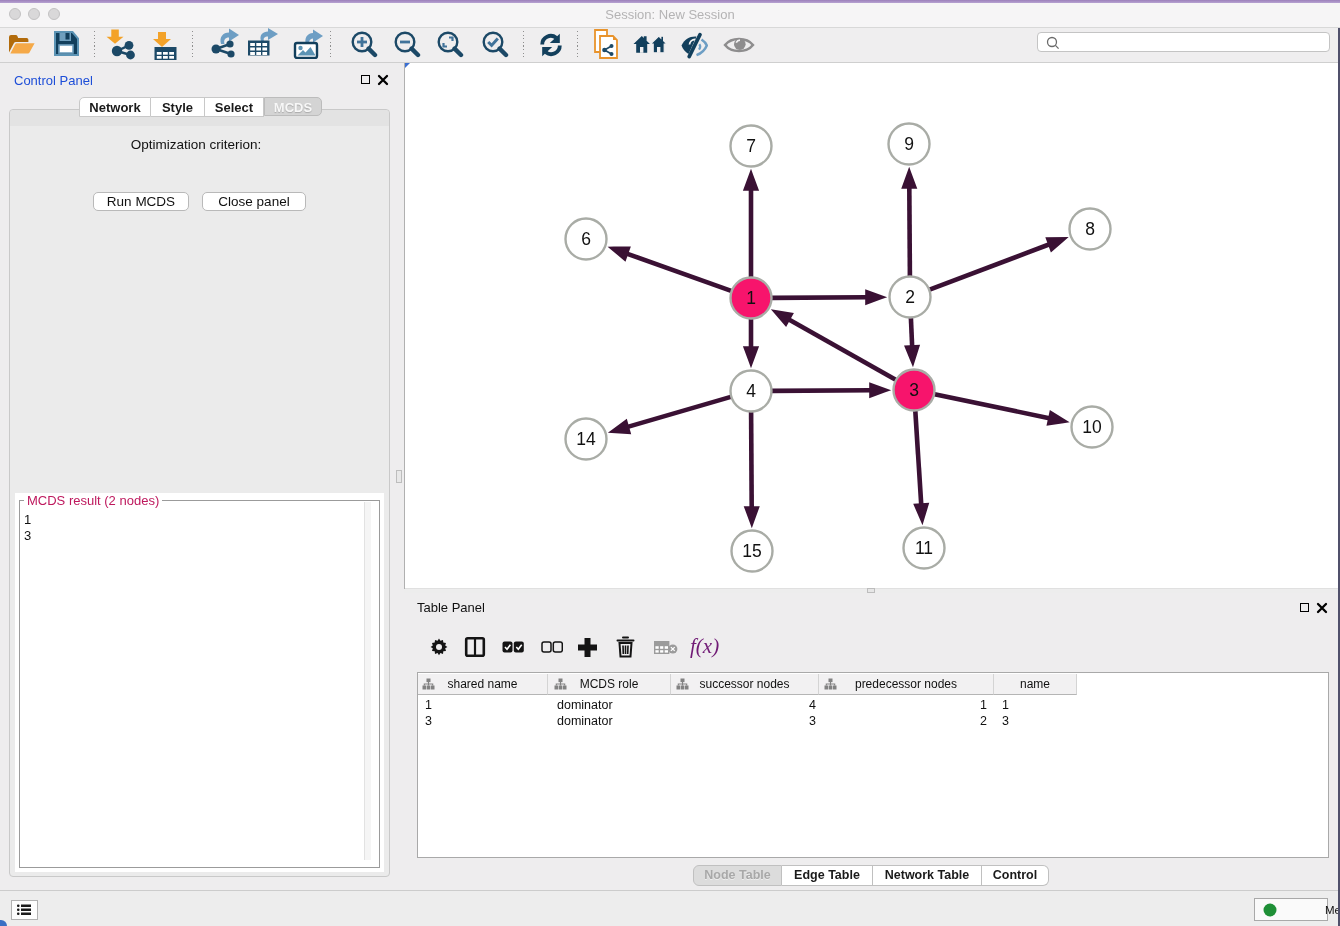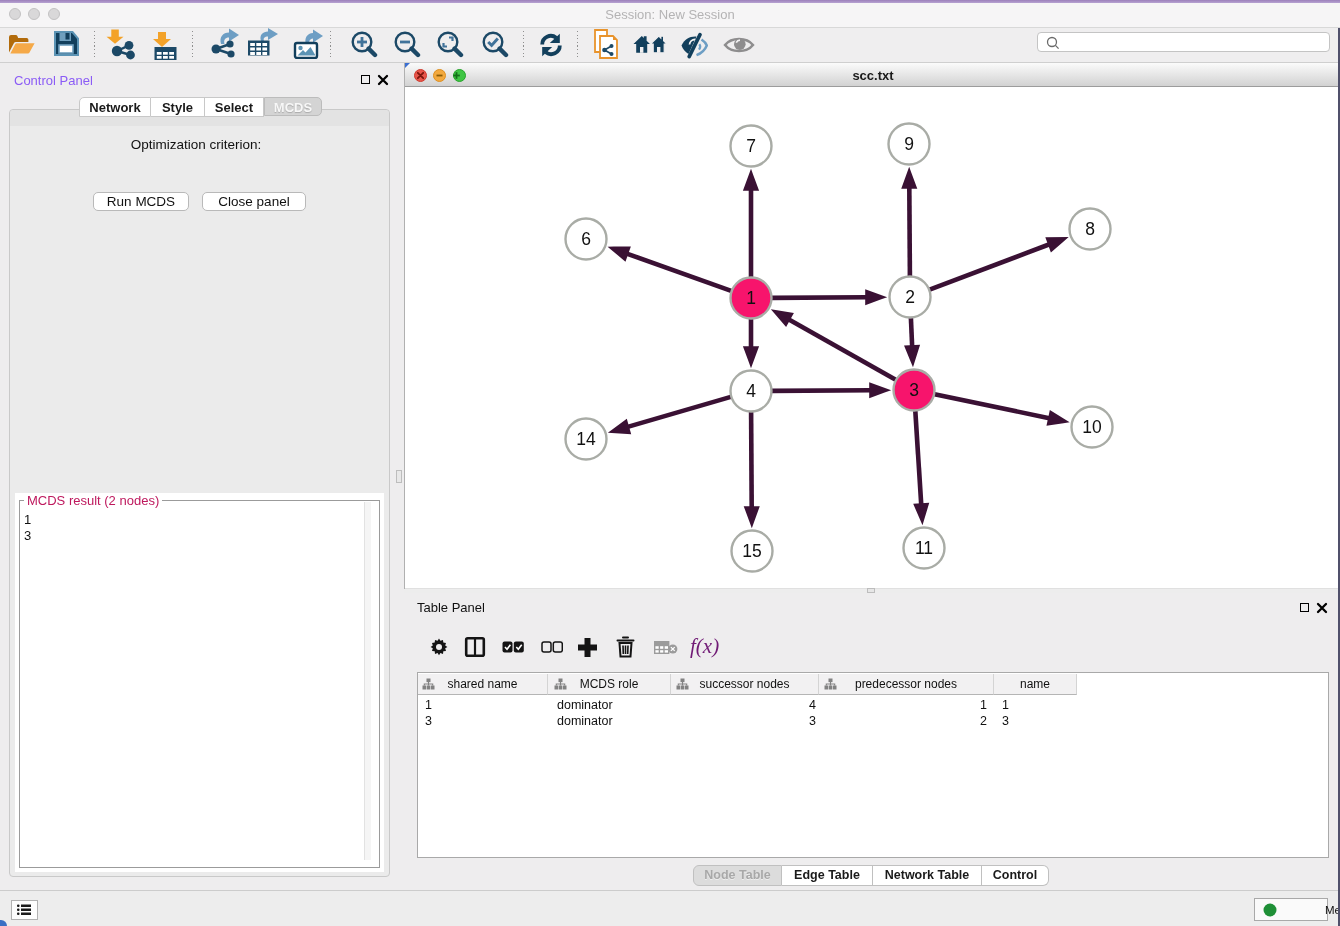--- a/index.html
+++ b/index.html
@@ -21,21 +21,21 @@
 #toolbar { position:absolute; left:0; top:28px; width:1340px; height:35px;
   background:#efeeef; border-bottom:1px solid #cfcfcf; }
 .sep { position:absolute; top:3px; height:28px; width:1px;
   background:repeating-linear-gradient(to bottom, #8f8f8f 0 1.2px, transparent 1.2px 3.6px); }
 .tbi { position:absolute; top:29px; }
 #searchbox { position:absolute; left:1037px; top:4px; width:293px; height:20px;
   background:#fff; border:1px solid #c4c4c4; border-radius:4px; }
 
 
 #cpanel { position:absolute; left:0; top:63px; width:392px; height:827px; background:#eeedee; }
-#cpanel-h { position:absolute; left:14px; top:10px; font-size:13px; color:#8b5cf6; }
+#cpanel-h { position:absolute; left:14px; top:10px; font-size:13px; color:#1d4ed8; }
 .floatbtn { position:absolute; width:9px; height:9px; border:1.5px solid #000; background:transparent; }
 .tab { position:absolute; top:34px; z-index:3; height:20px; background:#fff; border:1px solid #c8c8c8;
   font-size:13px; font-weight:bold; color:#1a1a1a; text-align:center; line-height:19px; }
 #tabpanel { position:absolute; left:9px; top:46px; width:381px; height:768px;
   background:#ebebeb; border:1px solid #c9c9c9; border-radius:4px; }
 #tabpanel .topstrip { position:absolute; left:0; top:0; width:100%; height:16px;
   background:#e3e3e3; border-radius:4px 4px 0 0; }
 #optlabel { position:absolute; left:0; top:74px; width:392px; text-align:center;
   font-size:13.5px; color:#111; }
 #dropdown { position:absolute; left:44px; top:97px; width:311px; height:19px;
@@ -273,32 +273,20 @@
     <div id="resvals">1<br>3</div>
     <div id="scrolltrack"></div>
   </div>
 </div>
 
 <div id="vsplit">
     <div class="handle"></div>
   </div>
 
 <div id="netwin">
-  <div id="nettitle">
-    <div class="tlb" style="left:9px; background:#e8564b; border:1px solid #ce3a2e;"></div>
-    <div class="tlb" style="left:28px; background:#f3a93e; border:1px solid #dd8f21;"></div>
-    <div class="tlb" style="left:48px; background:#3fc544; border:1px solid #27a32c;"></div>
-    <svg class="abs" style="left:9px; top:6px" width="53" height="13" viewBox="0 0 53 13">
-      <path d="M3.8 3.8 L9.2 9.2 M9.2 3.8 L3.8 9.2" stroke="#7c150c" stroke-width="1.8" stroke-linecap="round"></path>
-      <line x1="22.5" y1="6.5" x2="28.5" y2="6.5" stroke="#8a5c07" stroke-width="1.8"></line>
-      <line x1="42.5" y1="3.2" x2="42.5" y2="9.8" stroke="#14701a" stroke-width="1.8"></line>
-      <line x1="39.2" y1="6.5" x2="45.8" y2="6.5" stroke="#14701a" stroke-width="1.8"></line>
-    </svg>
-    <div class="t">scc.txt</div>
-  </div>
   <div id="netcorner"></div>
   <svg id="graph" style="position:absolute; left:0; top:24px;" width="936" height="502" viewBox="404 87 936 502">
     <g stroke="#3a1134" stroke-width="4.6" fill="#3a1134">
       <line x1="750.0" y1="277.0" x2="750.0" y2="188.5"></line>
       <polygon points="750.0,175.5 754.8,188.5 745.2,188.5"></polygon>
       <line x1="730.2" y1="290.9" x2="625.0" y2="253.3"></line>
       <polygon points="612.8,248.9 626.6,248.8 623.4,257.8"></polygon>
       <line x1="771.0" y1="297.9" x2="866.5" y2="297.3"></line>
       <polygon points="879.5,297.2 866.5,302.0 866.5,292.5"></polygon>
       <line x1="750.0" y1="319.0" x2="750.0" y2="348.5"></line>

